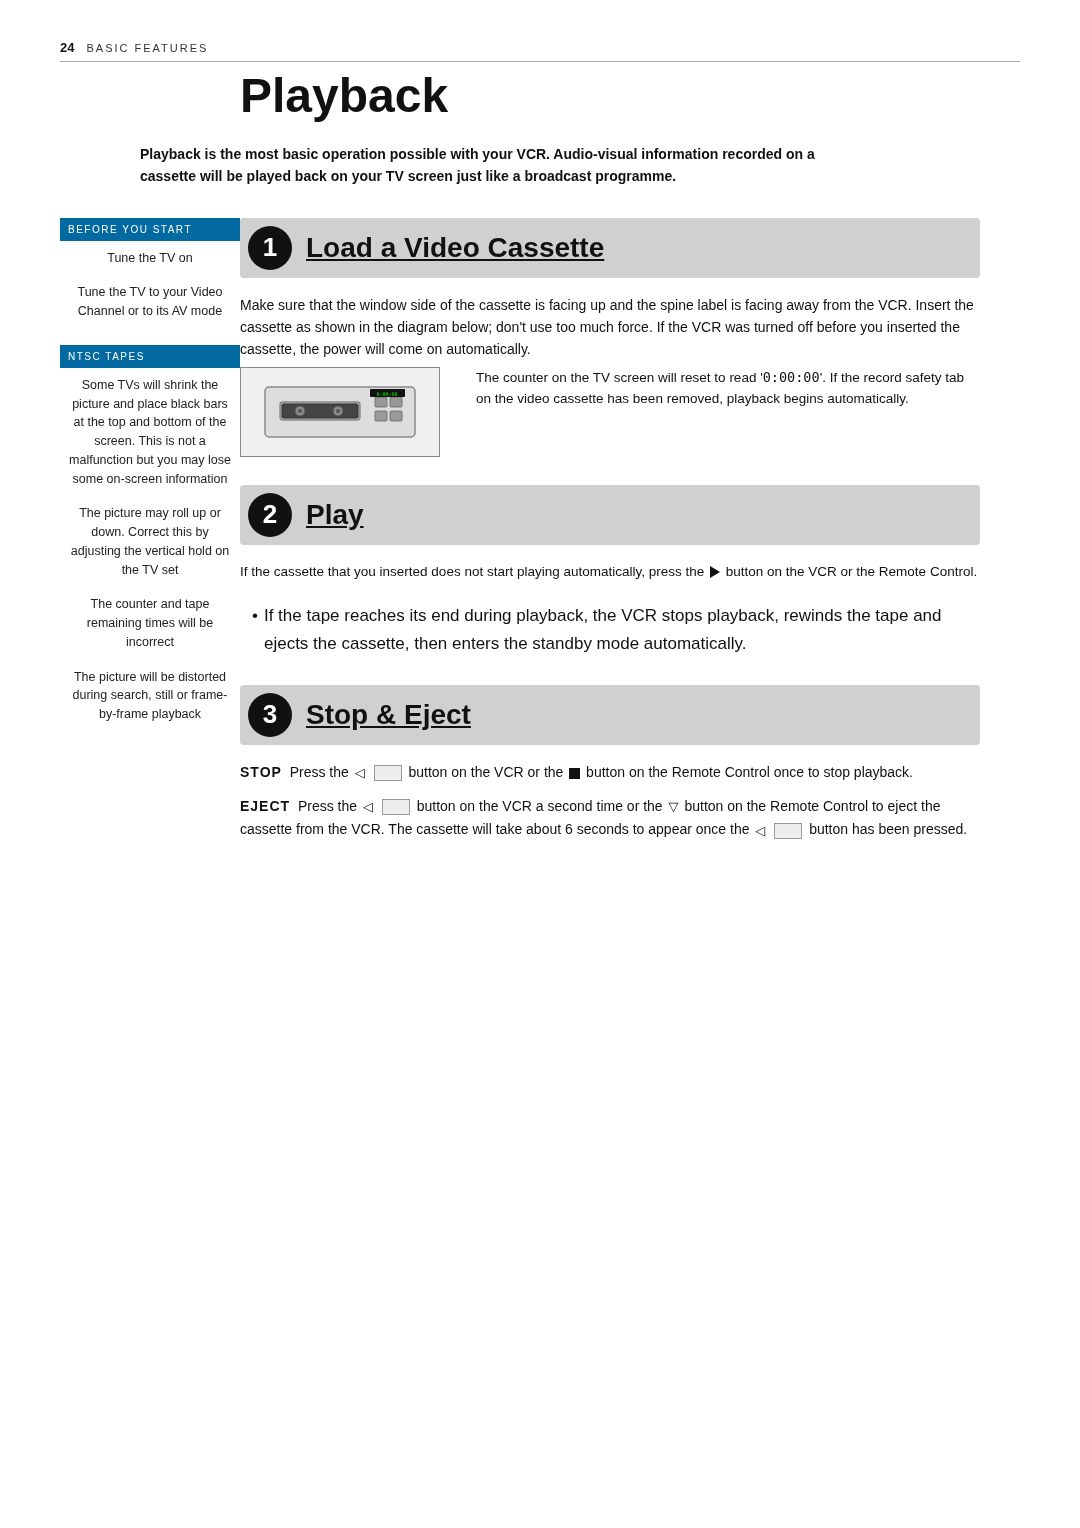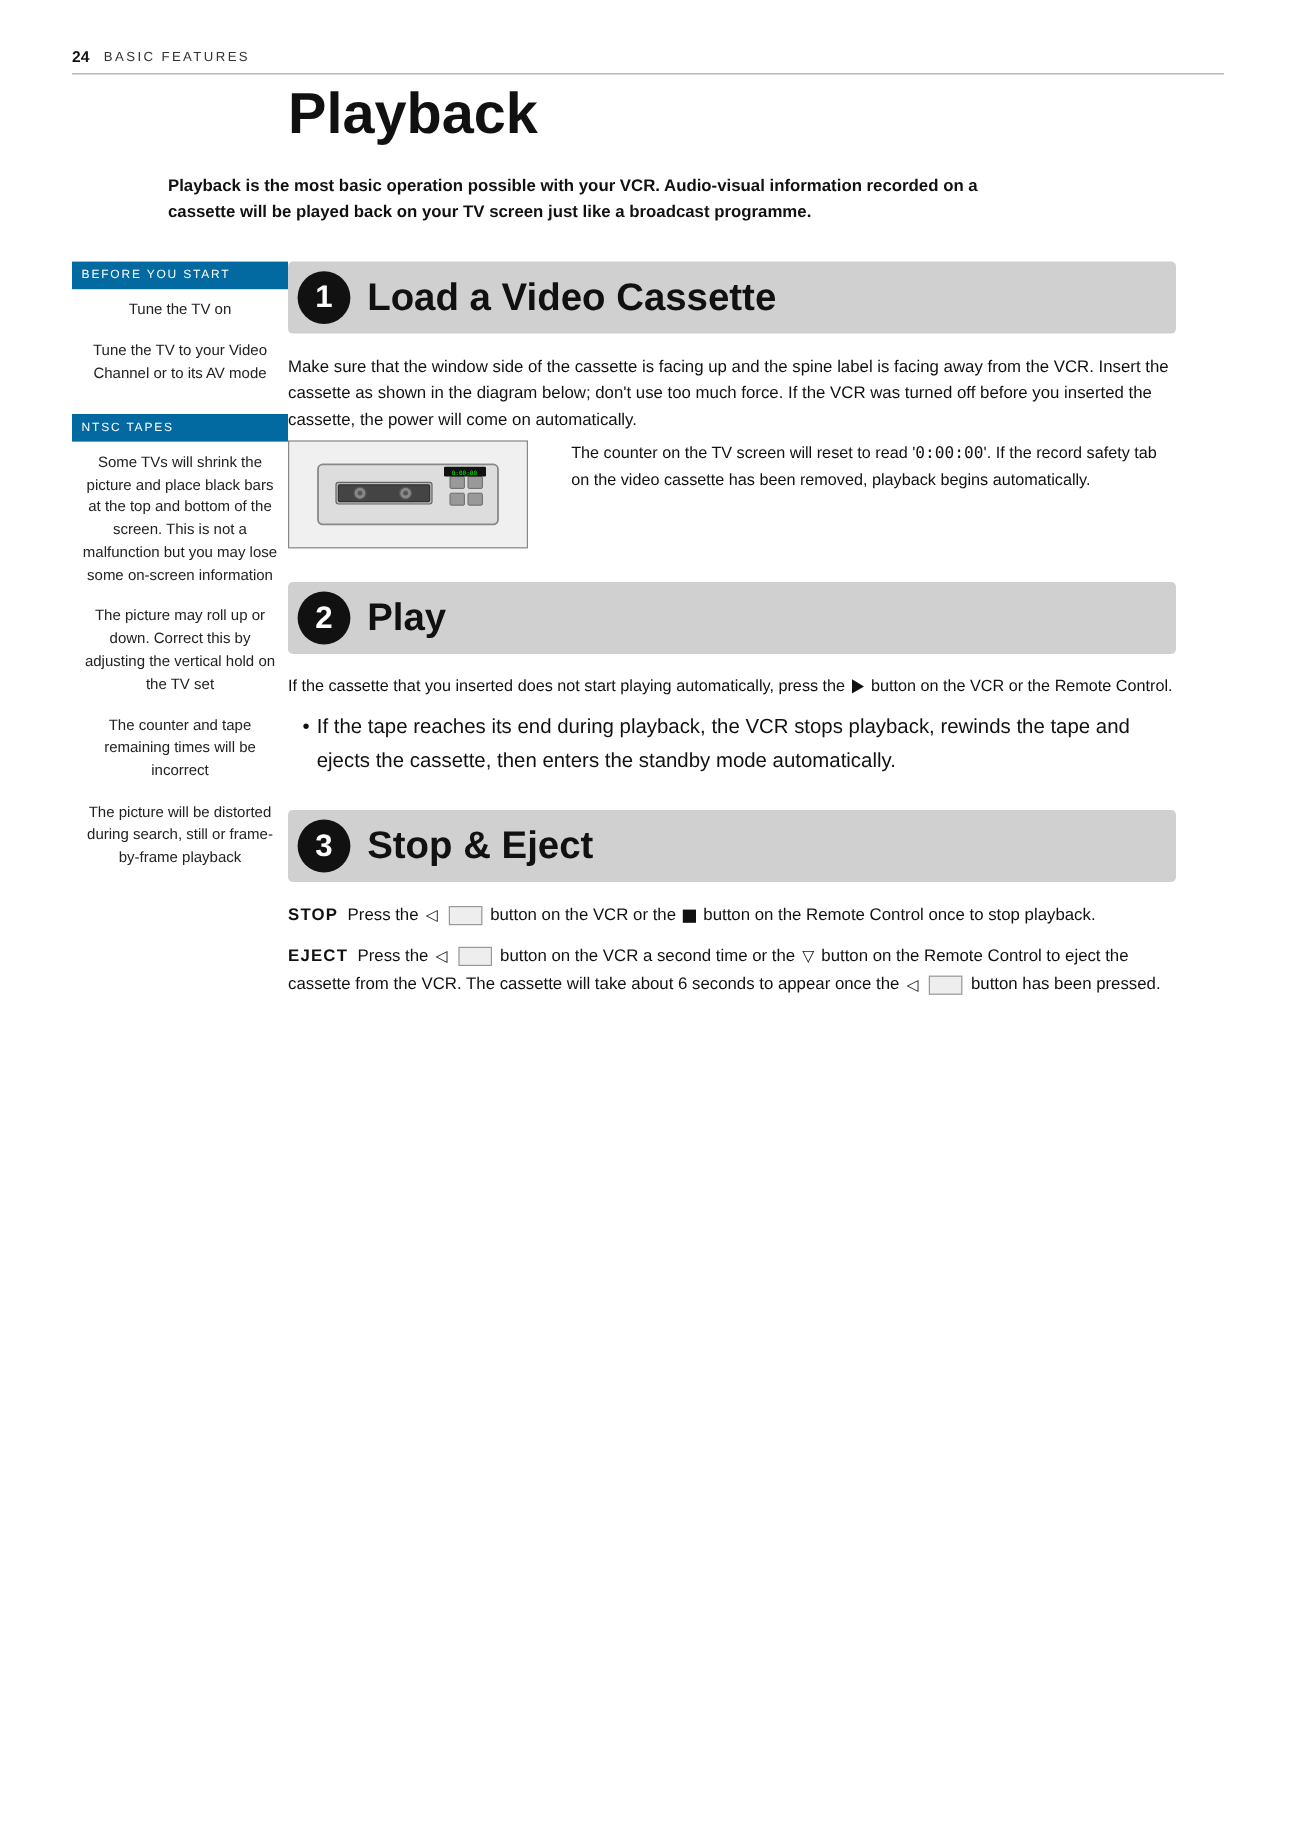--- a/index.html
+++ b/index.html
@@ -108,23 +108,24 @@
       font-size: 26px;
       font-weight: bold;
       display: flex;
       align-items: center;
       justify-content: center;
       margin-right: 14px;
       flex-shrink: 0;
     }
 
     .step-title {
-      font-size: 32px;
+      font-size: 28px;
       font-weight: bold;
       color: #111;
+      text-decoration: underline;
     }
 
     .step-content {
       margin-bottom: 28px;
     }
 
     .step-body-text {
       font-size: 14px;
       line-height: 1.6;
       margin-bottom: 6px;
@@ -235,21 +236,21 @@
       font-size: 10px;
     }
 
     .time-code {
       font-family: monospace;
     }
 
     .step2-note {
       font-size: 13.5px;
       line-height: 1.6;
-      margin-bottom: 10px;
+      margin-bottom: 20px;
     }
   </style>
 </head>
 <body>
 
 <div class="page-header">
   <span class="page-number">24</span>
   <span class="section-label">BASIC FEATURES</span>
 </div>
 

